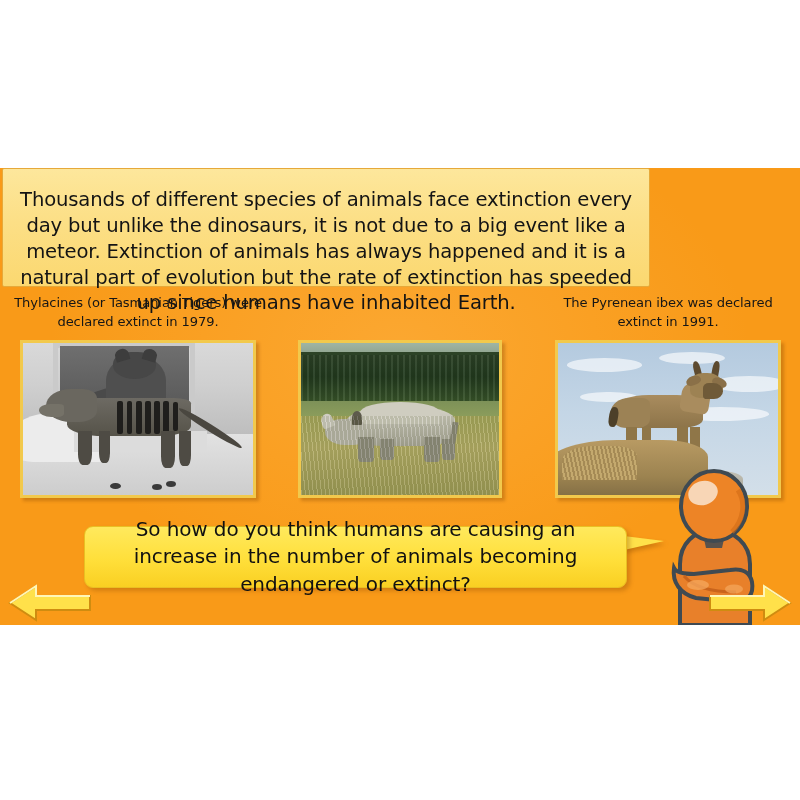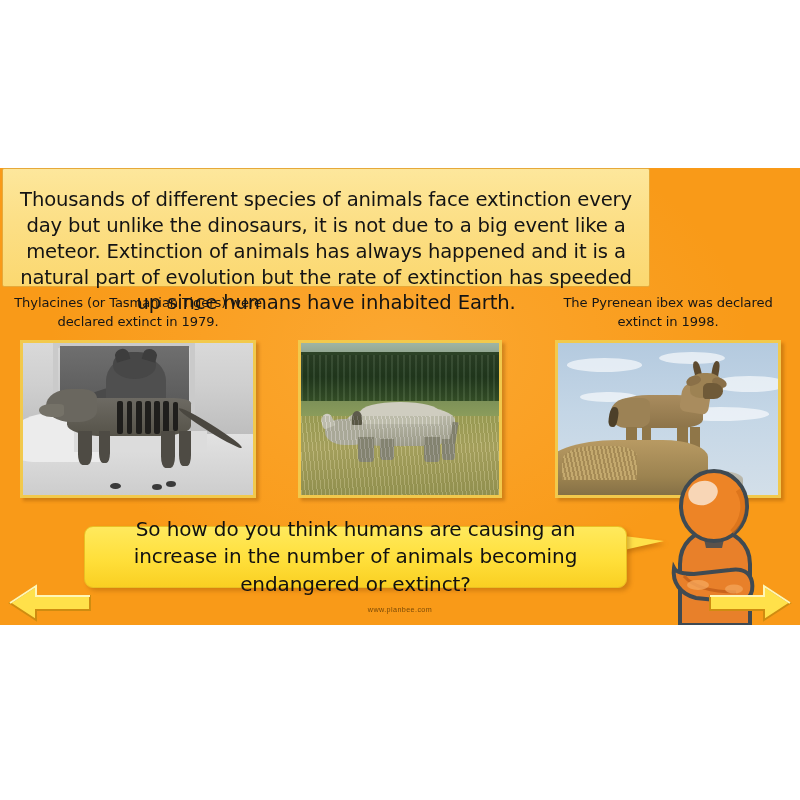--- a/index.html
+++ b/index.html
@@ -235,21 +235,21 @@
 <body>
 
 <div id="slide">
 
   <div id="statement">
     <span>Thousands of different species of animals face extinction every day but unlike the dinosaurs, it is not due to a big event like a meteor. Extinction of animals has always happened and it is a natural part of evolution but the rate of extinction has speeded up since humans have inhabited Earth.</span>
   </div>
 
   <div id="captions">
     <div class="caption c0">Thylacines (or Tasmanian Tigers) were declared extinct in 1979.</div>
-    <div class="caption c2">The Pyrenean ibex was declared extinct in 1998.</div>
+    <div class="caption c2">The Pyrenean ibex was declared extinct in 1991.</div>
   </div>
 
   <div class="photo" id="photo0" title="Black and white photograph of two thylacines (Tasmanian tigers) in a zoo enclosure">
     <div class="inner thyl">
       <div class="wall"></div>
       <div class="doorframe"></div>
       <div class="door"></div>
       <div class="ground"></div>
       <div class="rock"></div>
       <div class="ledge"></div>
@@ -362,17 +362,14 @@
       <path d="M4 23 L30 6 L30 16 L84 16" fill="none" stroke="#fff6b6" stroke-width="2"></path>
     </svg>
   </div>
   <div class="nav-arrow" id="nav-next">
     <svg viewBox="0 0 88 46" width="88" height="46" aria-hidden="true">
       <path d="M84 23 L58 6 L58 16 L4 16 L4 30 L58 30 L58 40 Z" fill="#ffe14a" stroke="#cf8c10" stroke-width="2"></path>
       <path d="M4 16 L58 16 L58 6 L84 23" fill="none" stroke="#fff6b6" stroke-width="2"></path>
     </svg>
   </div>
 
-  <div id="footer">
-    <span>www.planbee.com</span>
-  </div>
 
 </div>
 
 </body></html>

